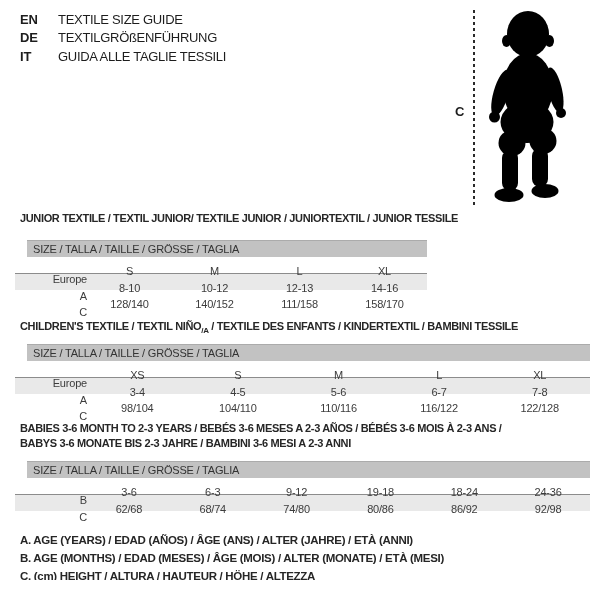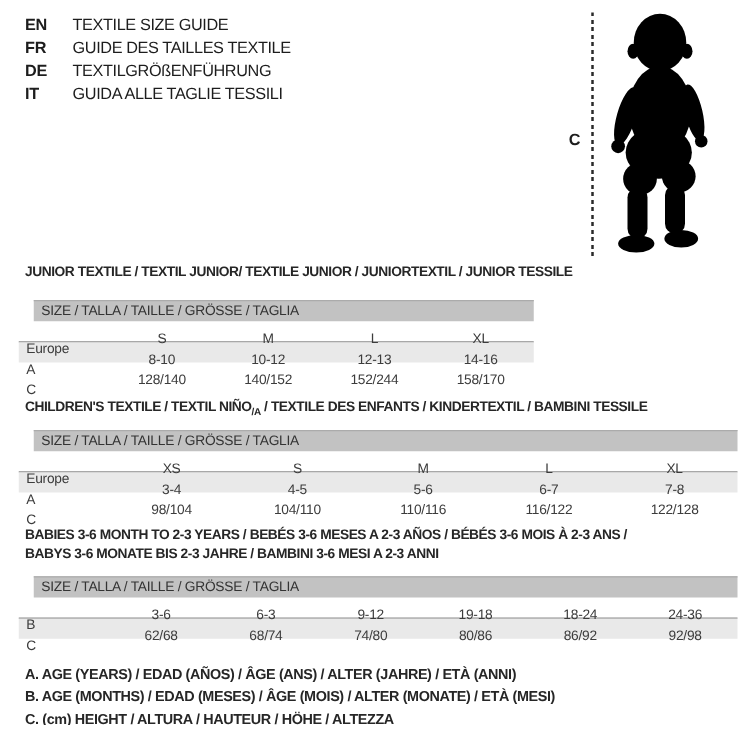--- a/index.html
+++ b/index.html
@@ -30,41 +30,37 @@
   .w-junior{width:412px;}
   .w-wide{width:575px;}
   .tbl-head{
     height:16px;line-height:16px;background:#c2c2c2;border-top:1px solid #ababab;
     padding-left:6px;font-size:11px;letter-spacing:-0.2px;color:#333;white-space:nowrap;margin-left:12px;
   }
   .row{display:grid;height:16px;align-items:center;font-size:11px;letter-spacing:-0.2px;color:#3c3c3c;}
   .cols4{grid-template-columns:72px repeat(4,1fr);}
   .cols5{grid-template-columns:72px repeat(5,1fr);}
   .cols6{grid-template-columns:72px repeat(6,1fr);}
-  .row .lab{padding-left:6px;text-align:left;margin-top:16px;}
+  .row .lab{padding-left:6px;text-align:right;margin-top:16px;}
   .row .cell{text-align:center;}
   .row.first{border-bottom:1px solid #8c8c8c;}
   .row.alt{background:#e9e9e9;}
   
   .notes{position:absolute;left:20px;top:531px;}
   .note-line{font-weight:700;font-size:11.5px;letter-spacing:-0.3px;line-height:18px;color:#262626;white-space:nowrap;}
 </style>
 </head>
 <body>
 
 <div class="page">
 
   <div class="lang-list">
     <div class="lang-row">
       <span class="lang-code">EN</span>
       <span class="lang-text">TEXTILE SIZE GUIDE</span>
-    </div>
-    <div class="lang-row">
-      <span class="lang-code">FR</span>
-      <span class="lang-text">GUIDE DES TAILLES TEXTILE</span>
     </div>
     <div class="lang-row">
       <span class="lang-code">DE</span>
       <span class="lang-text">TEXTILGRÖßENFÜHRUNG</span>
     </div>
     <div class="lang-row">
       <span class="lang-code">IT</span>
       <span class="lang-text">GUIDA ALLE TAGLIE TESSILI</span>
     </div>
   </div>
@@ -103,21 +99,21 @@
       <span class="lab">A</span>
       <span class="cell">8-10</span>
       <span class="cell">10-12</span>
       <span class="cell">12-13</span>
       <span class="cell">14-16</span>
     </div>
     <div class="row cols4">
       <span class="lab">C</span>
       <span class="cell">128/140</span>
       <span class="cell">140/152</span>
-      <span class="cell">152/244</span>
+      <span class="cell">111/158</span>
       <span class="cell">158/170</span>
     </div>
   </div>
 
   <h2 class="sect-title" style="top:320px"><span>CHILDREN'S TEXTILE / TEXTIL NIÑO</span><sub>/A</sub><span> / TEXTILE DES ENFANTS / KINDERTEXTIL / BAMBINI TESSILE</span></h2>
   <div class="tbl w-wide" style="top:344px">
     <div class="tbl-head">SIZE / TALLA / TAILLE / GRÖSSE / TAGLIA</div>
     <div class="row cols5 first">
       <span class="lab">Europe</span>
       <span class="cell">XS</span>

